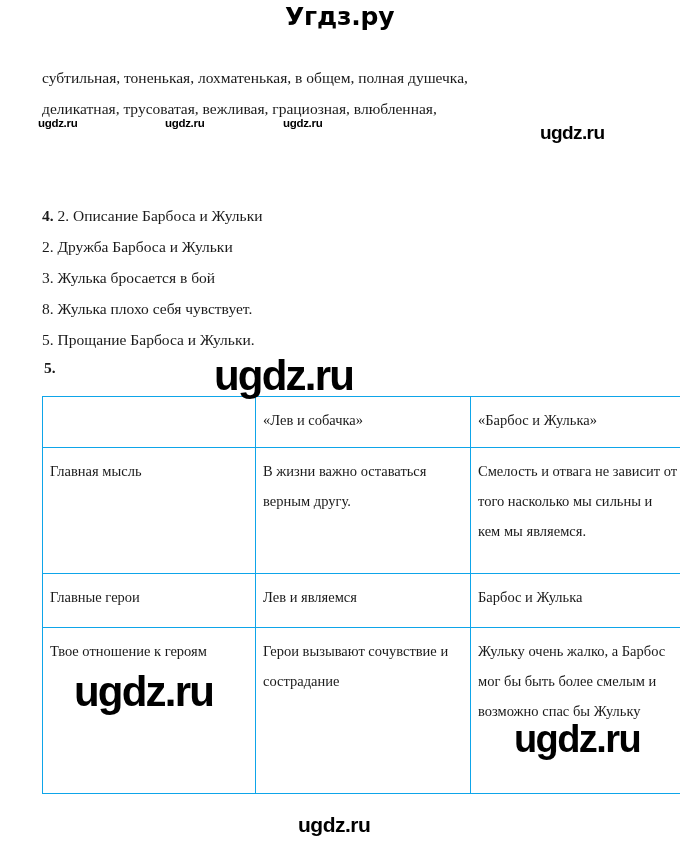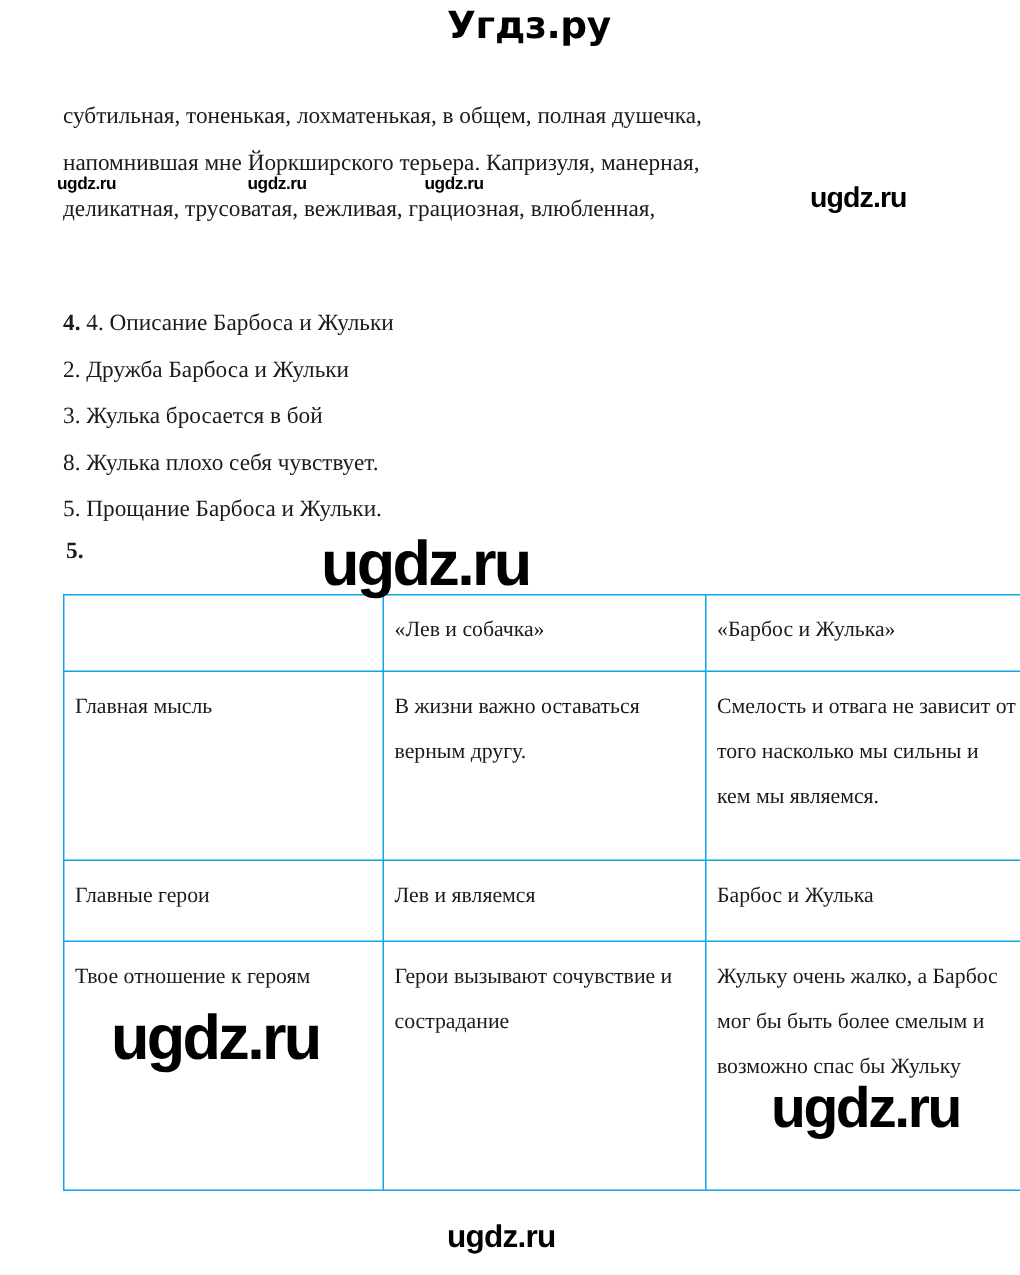--- a/index.html
+++ b/index.html
@@ -12,21 +12,21 @@
     height: 850px;
     position: relative;
     overflow: hidden;
     font-family: "Liberation Serif", "DejaVu Serif", serif;
     color: #1a1a1a;
   }
 
   
   .site-logo {
     position: absolute;
-    left: 298px;
+    left: 285px;
     top: 2px;
     font-family: "DejaVu Sans", "Liberation Sans", sans-serif;
     font-weight: bold;
     font-size: 25px;
     letter-spacing: -0.2px;
     color: #000000;
     white-space: nowrap;
   }
 
   
@@ -115,28 +115,27 @@
   .wm-7 { left: 514px; top: 718px; }
   .wm-8 { left: 298px; top: 813px; }
 </style>
 </head>
 <body>
 
 <div class="site-logo">Угдз.ру</div>
 
 <div class="content">
   <p class="para">субтильная, тоненькая, лохматенькая, в общем, полная душечка,</p>
-  <p class="para">напомнившая мне Йоркширского терьера. Капризуля, манерная,</p>
   <p class="para">деликатная, трусоватая, вежливая, грациозная, влюбленная,</p>
 </div>
 
 <div class="task-list">
   <div class="task-line">
     <span class="task-num">4.</span>
-    <span>4. Описание Барбоса и Жульки</span>
+    <span>2. Описание Барбоса и Жульки</span>
   </div>
   <div class="task-line">2. Дружба Барбоса и Жульки</div>
   <div class="task-line">3. Жулька бросается в бой</div>
   <div class="task-line">8. Жулька плохо себя чувствует.</div>
   <div class="task-line">5. Прощание Барбоса и Жульки.</div>
 </div>
 
 <div class="task5-label">5.</div>
 
 <table class="cmp-table">

